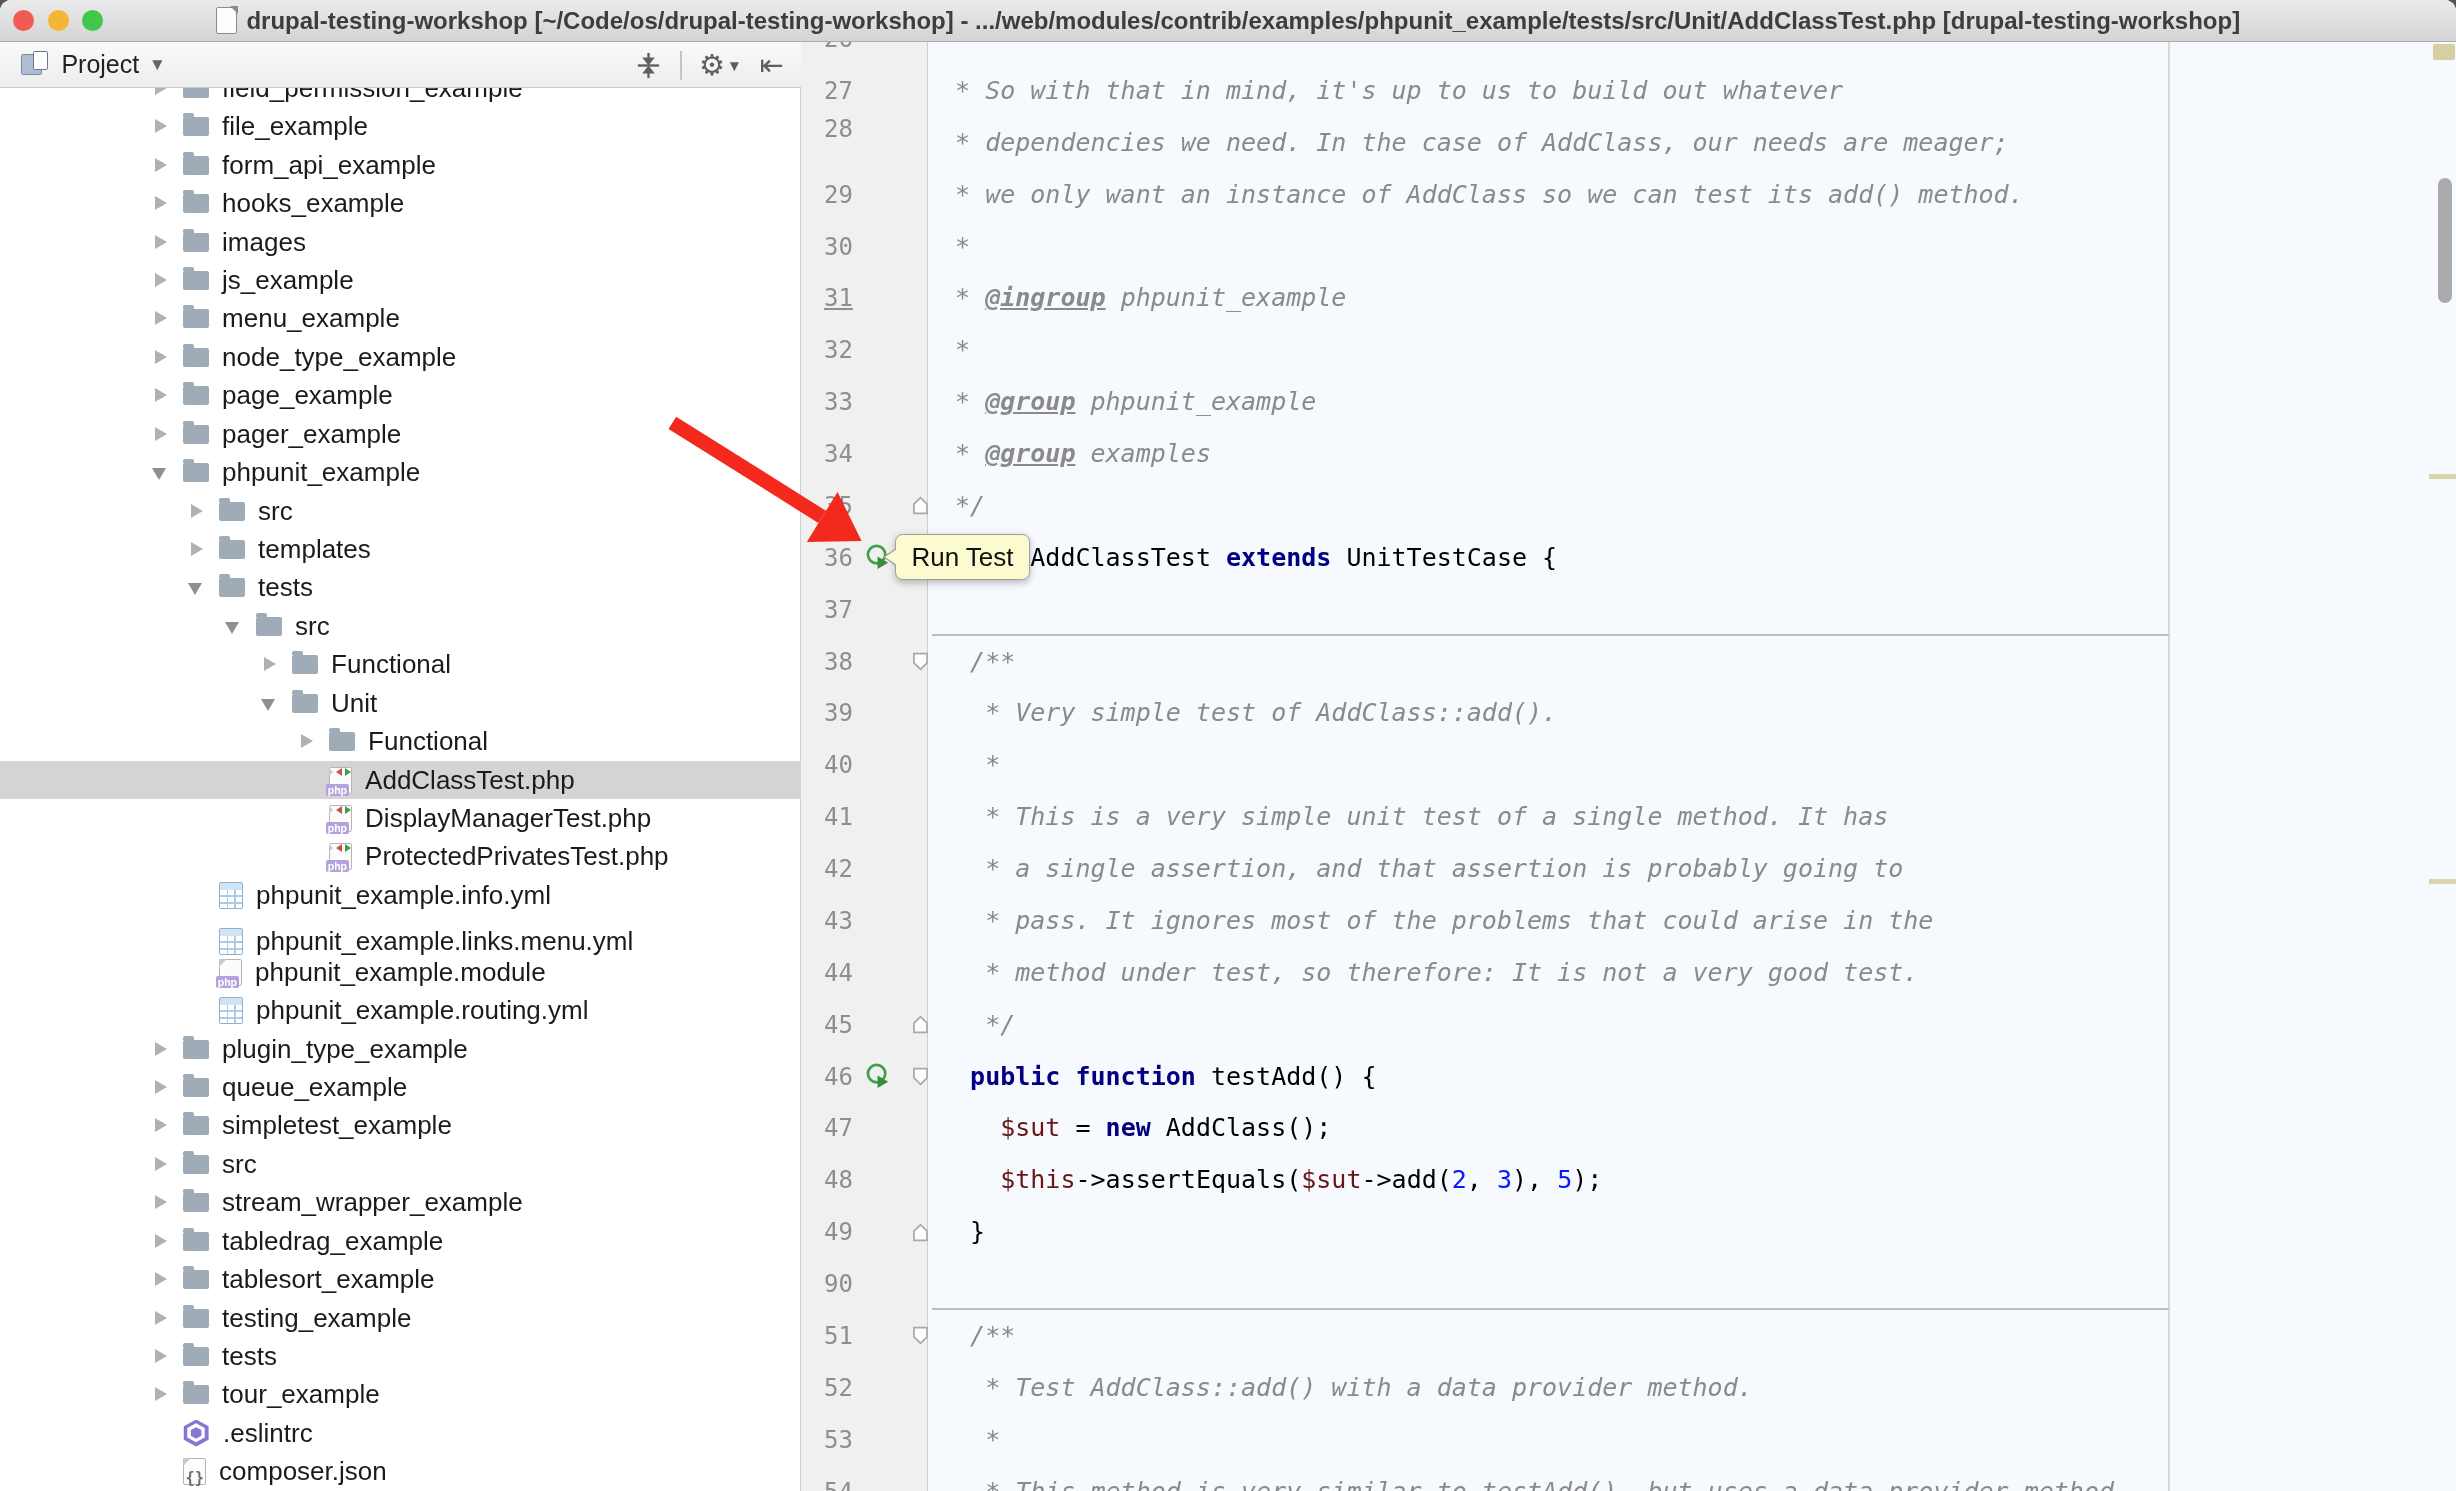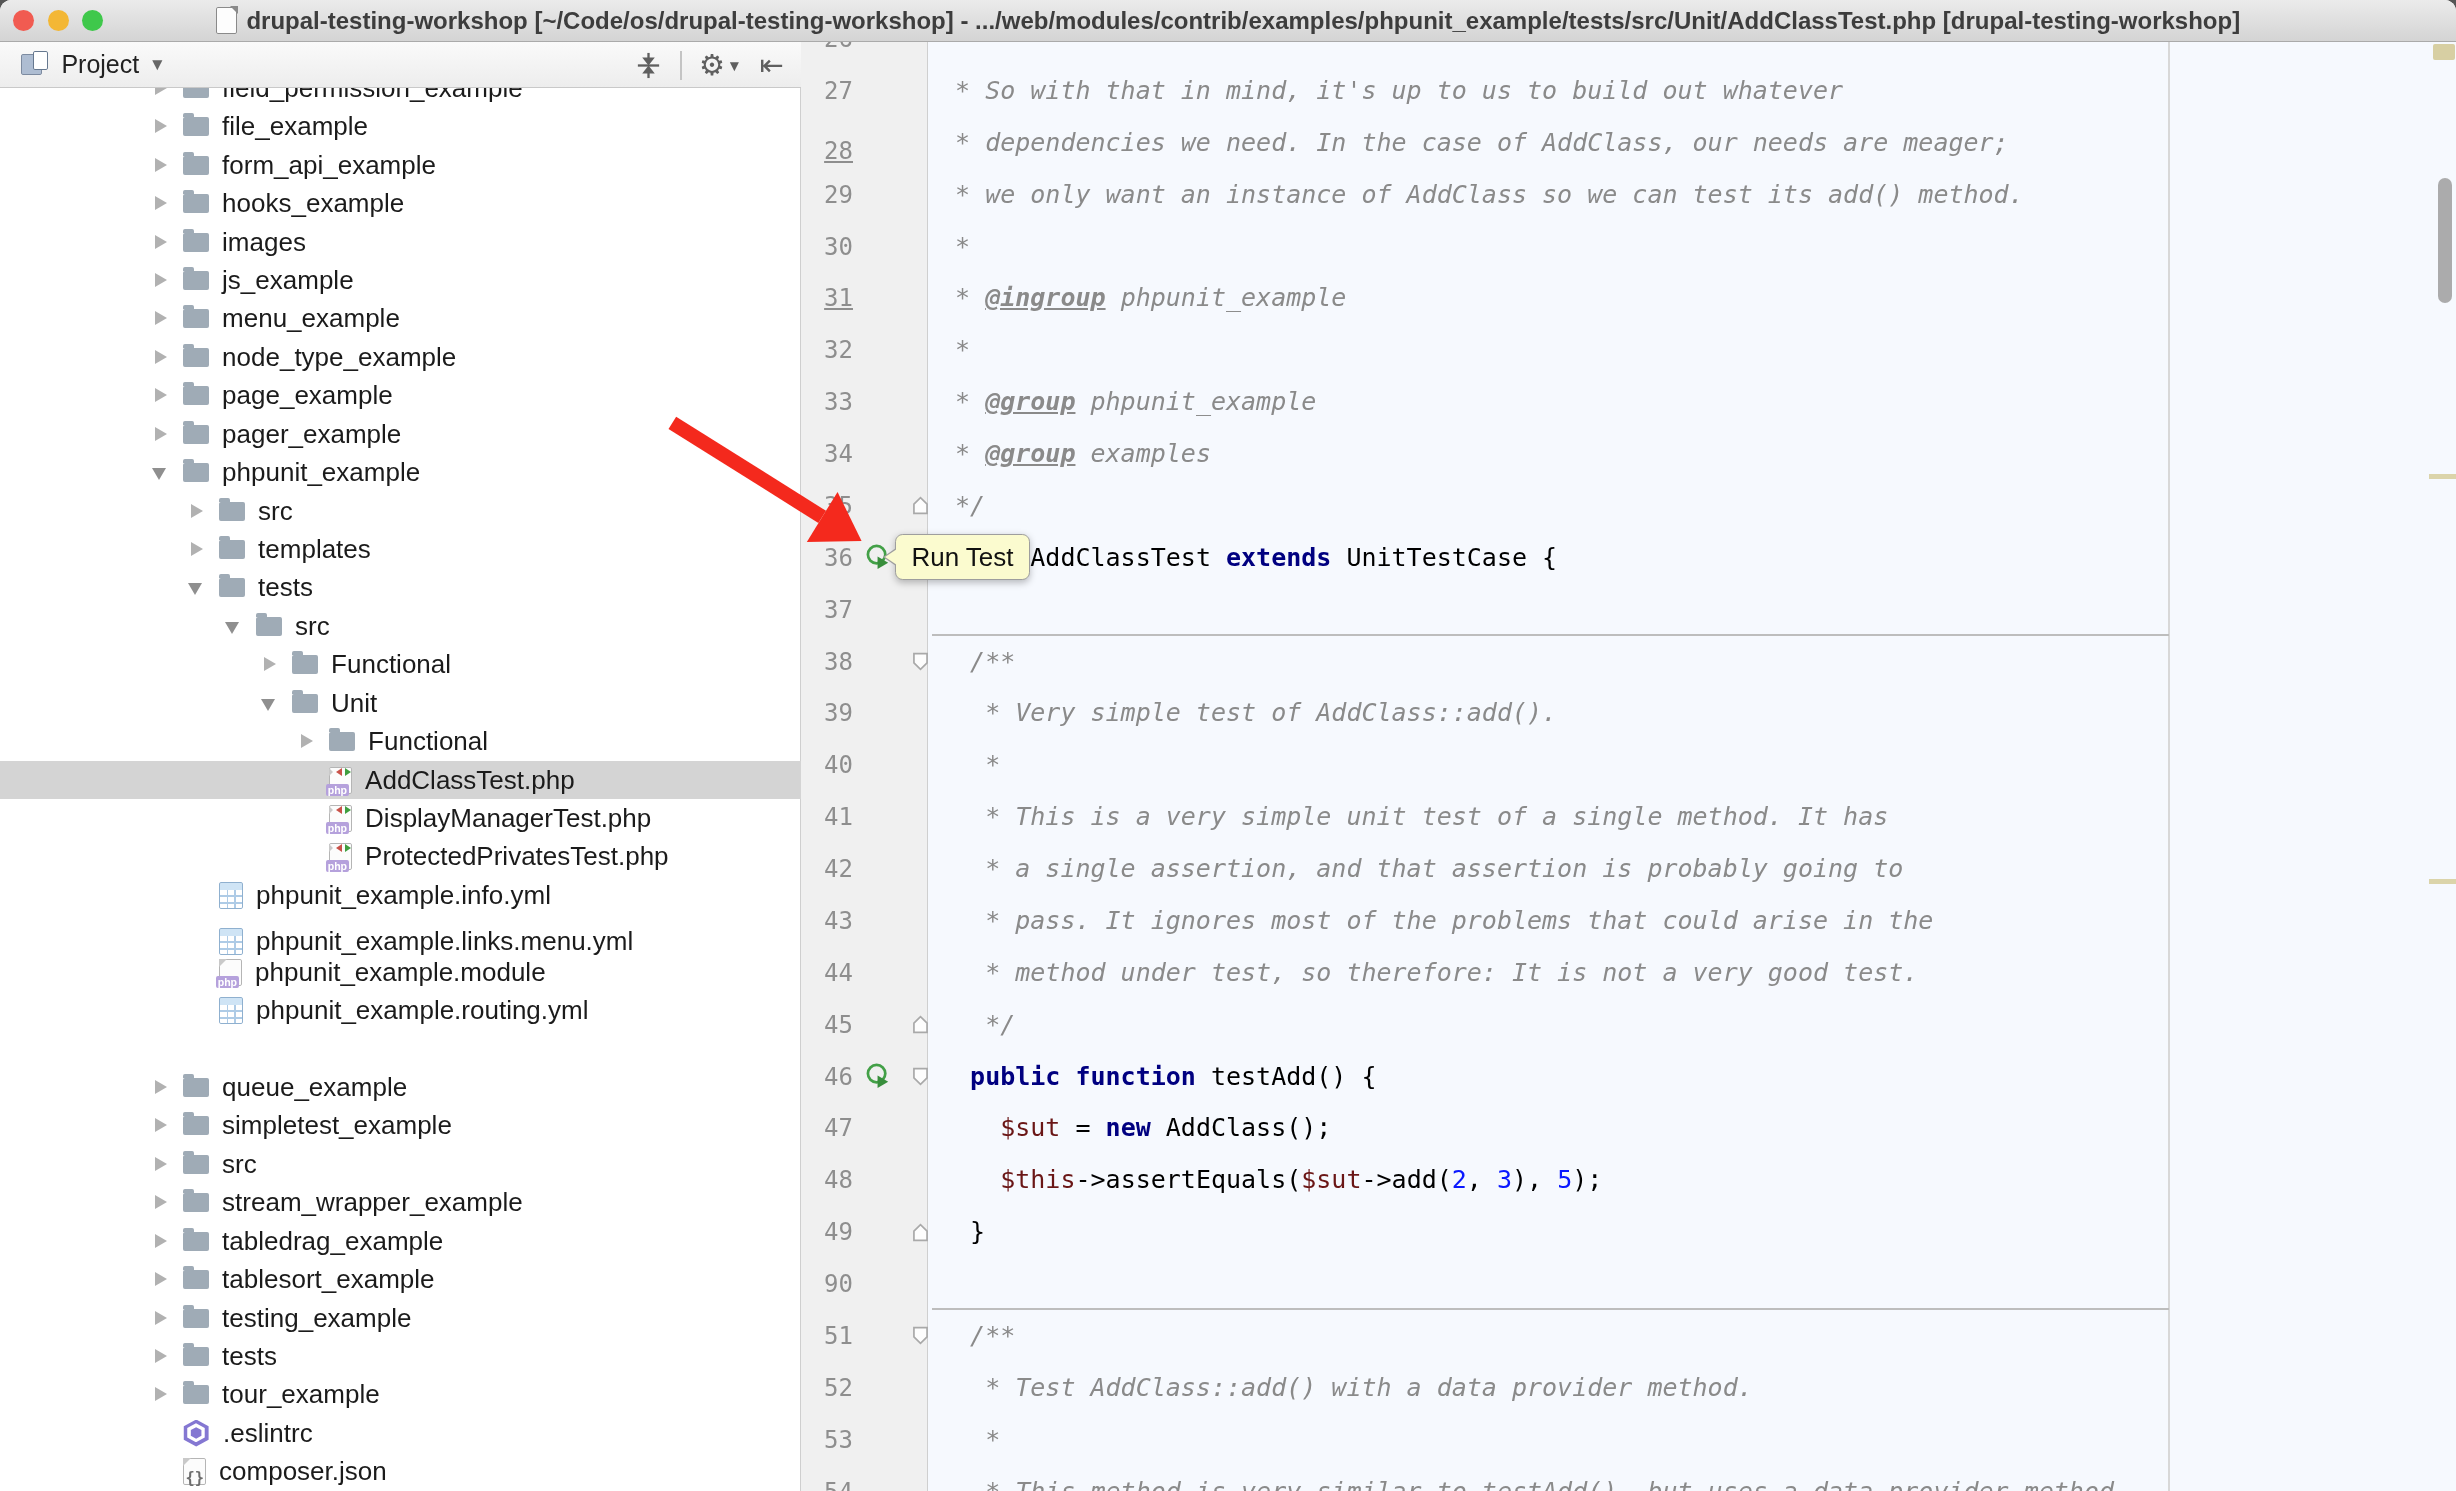--- a/index.html
+++ b/index.html
@@ -284,20 +284,27 @@
             <span class="php-tag">php</span>
           </span>
           <span class="tlabel">phpunit_example.module</span>
         </div>
         <div class="trow" style="top: 949px;">
           <span style="width:188px;flex:none"></span>
           <span class="tw"></span>
           <span style="width:13.4px;flex:none"></span>
           <span class="ticon yml"></span>
           <span class="tlabel">phpunit_example.routing.yml</span>
+        </div>
+        <div class="trow" style="top: 988px;">
+          <span style="width:152px;flex:none"></span>
+          <span class="tw tw-collapsed"></span>
+          <span style="width:13.4px;flex:none"></span>
+          <span class="ticon folder"></span>
+          <span class="tlabel">plugin_type_example</span>
         </div>
         <div class="trow" style="top: 1026px;">
           <span style="width:152px;flex:none"></span>
           <span class="tw tw-collapsed"></span>
           <span style="width:13.4px;flex:none"></span>
           <span class="ticon folder"></span>
           <span class="tlabel">queue_example</span>
         </div>
         <div class="trow" style="top: 1064px;">
           <span style="width:152px;flex:none"></span>
@@ -398,21 +405,21 @@
         <span class="hdr-ic">⚙<span class="gear-caret">▼</span></span>
         <span class="hdr-ic">⇤</span>
       </span>
     </div>
   </div>
 
   <div id="editor-layer">
       <div class="lnum" style="top: 13px;">26</div>
       <div class="lnum" style="top: 65px;">27</div>
       <div class="cline" style="top: 65px;"><span class="tok-cm"> * So with that in mind, it's up to us to build out whatever</span></div>
-      <div class="lnum" style="top: 125px; text-decoration: underline;">28</div>
+      <div class="lnum" style="top: 103px;">28</div>
       <div class="cline" style="top: 117px;"><span class="tok-cm"> * dependencies we need. In the case of AddClass, our needs are meager;</span></div>
       <div class="lnum" style="top: 169px;">29</div>
       <div class="cline" style="top: 169px;"><span class="tok-cm"> * we only want an instance of AddClass so we can test its add() method.</span></div>
       <div class="lnum" style="top: 221px;">30</div>
       <div class="cline" style="top: 221px;"><span class="tok-cm"> *</span></div>
       <div class="lnum" style="top: 272px; text-decoration: underline;">31</div>
       <div class="cline" style="top: 272px;"><span class="tok-cm"> * </span><span class="tok-tag">@ingroup</span><span class="tok-cm"> phpunit_example</span></div>
       <div class="lnum" style="top: 324px;">32</div>
       <div class="cline" style="top: 324px;"><span class="tok-cm"> *</span></div>
       <div class="lnum" style="top: 376px;">33</div>

